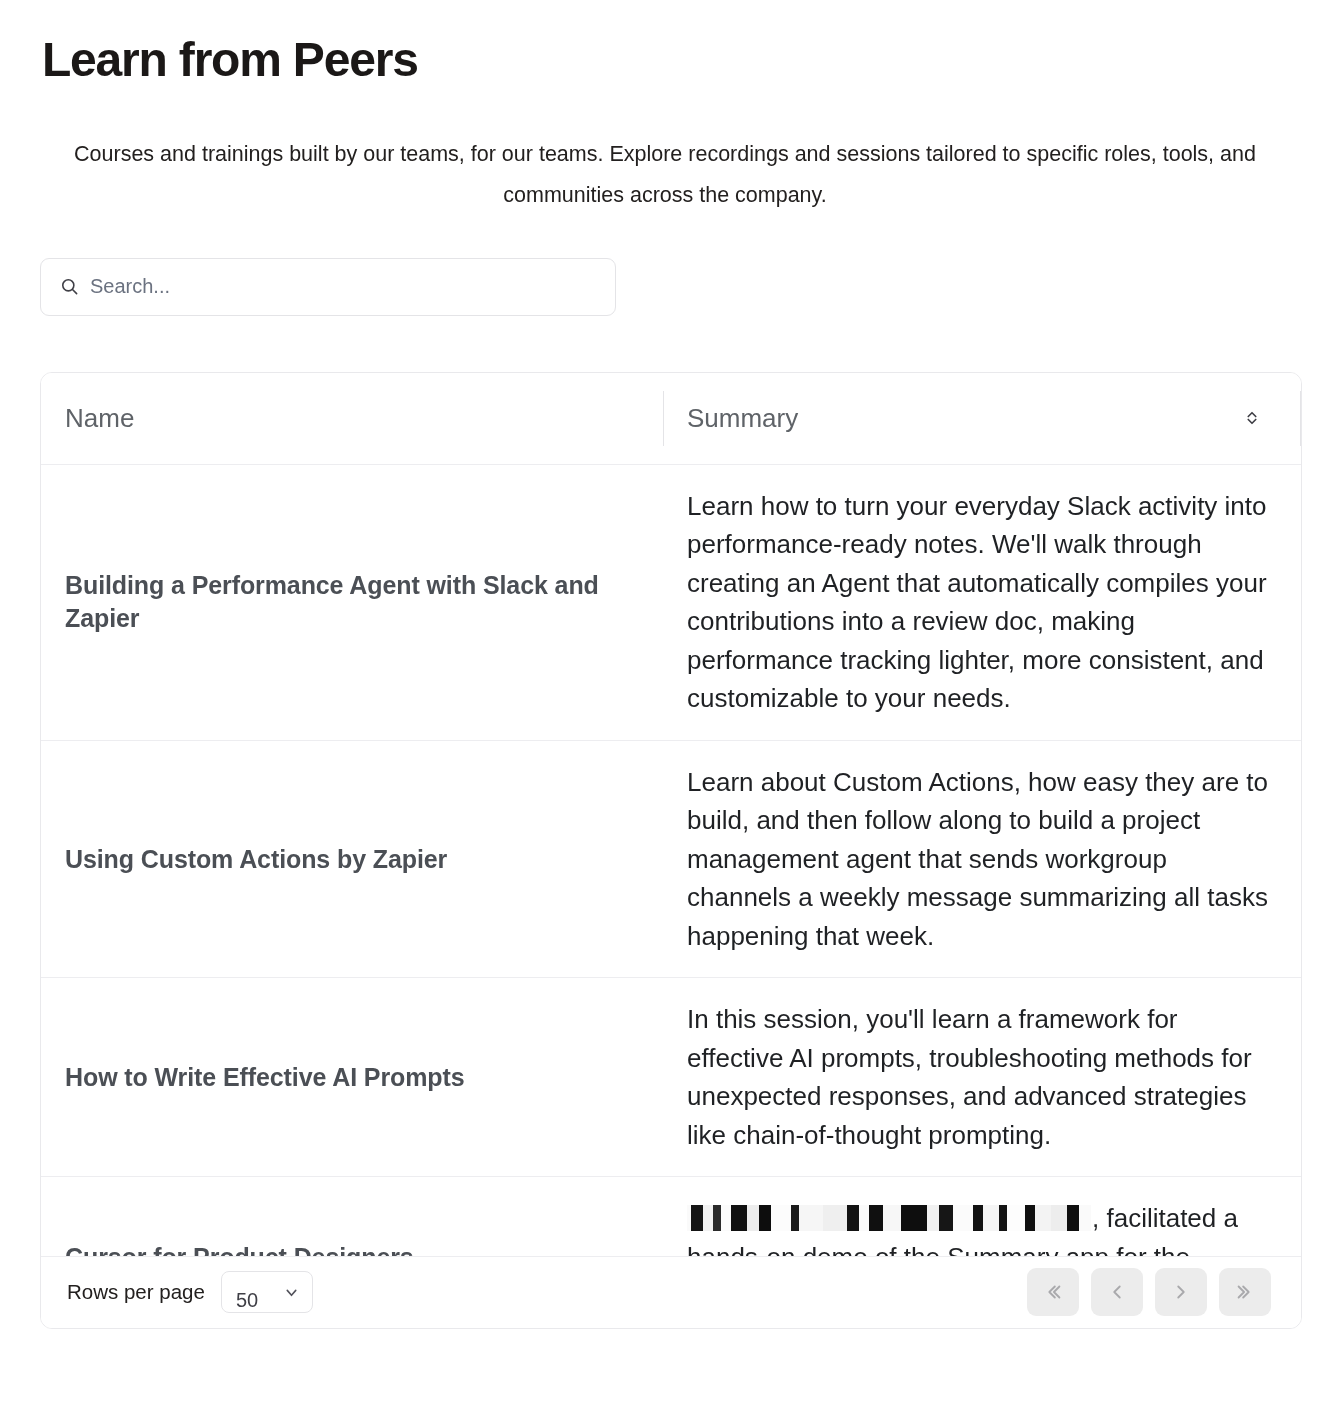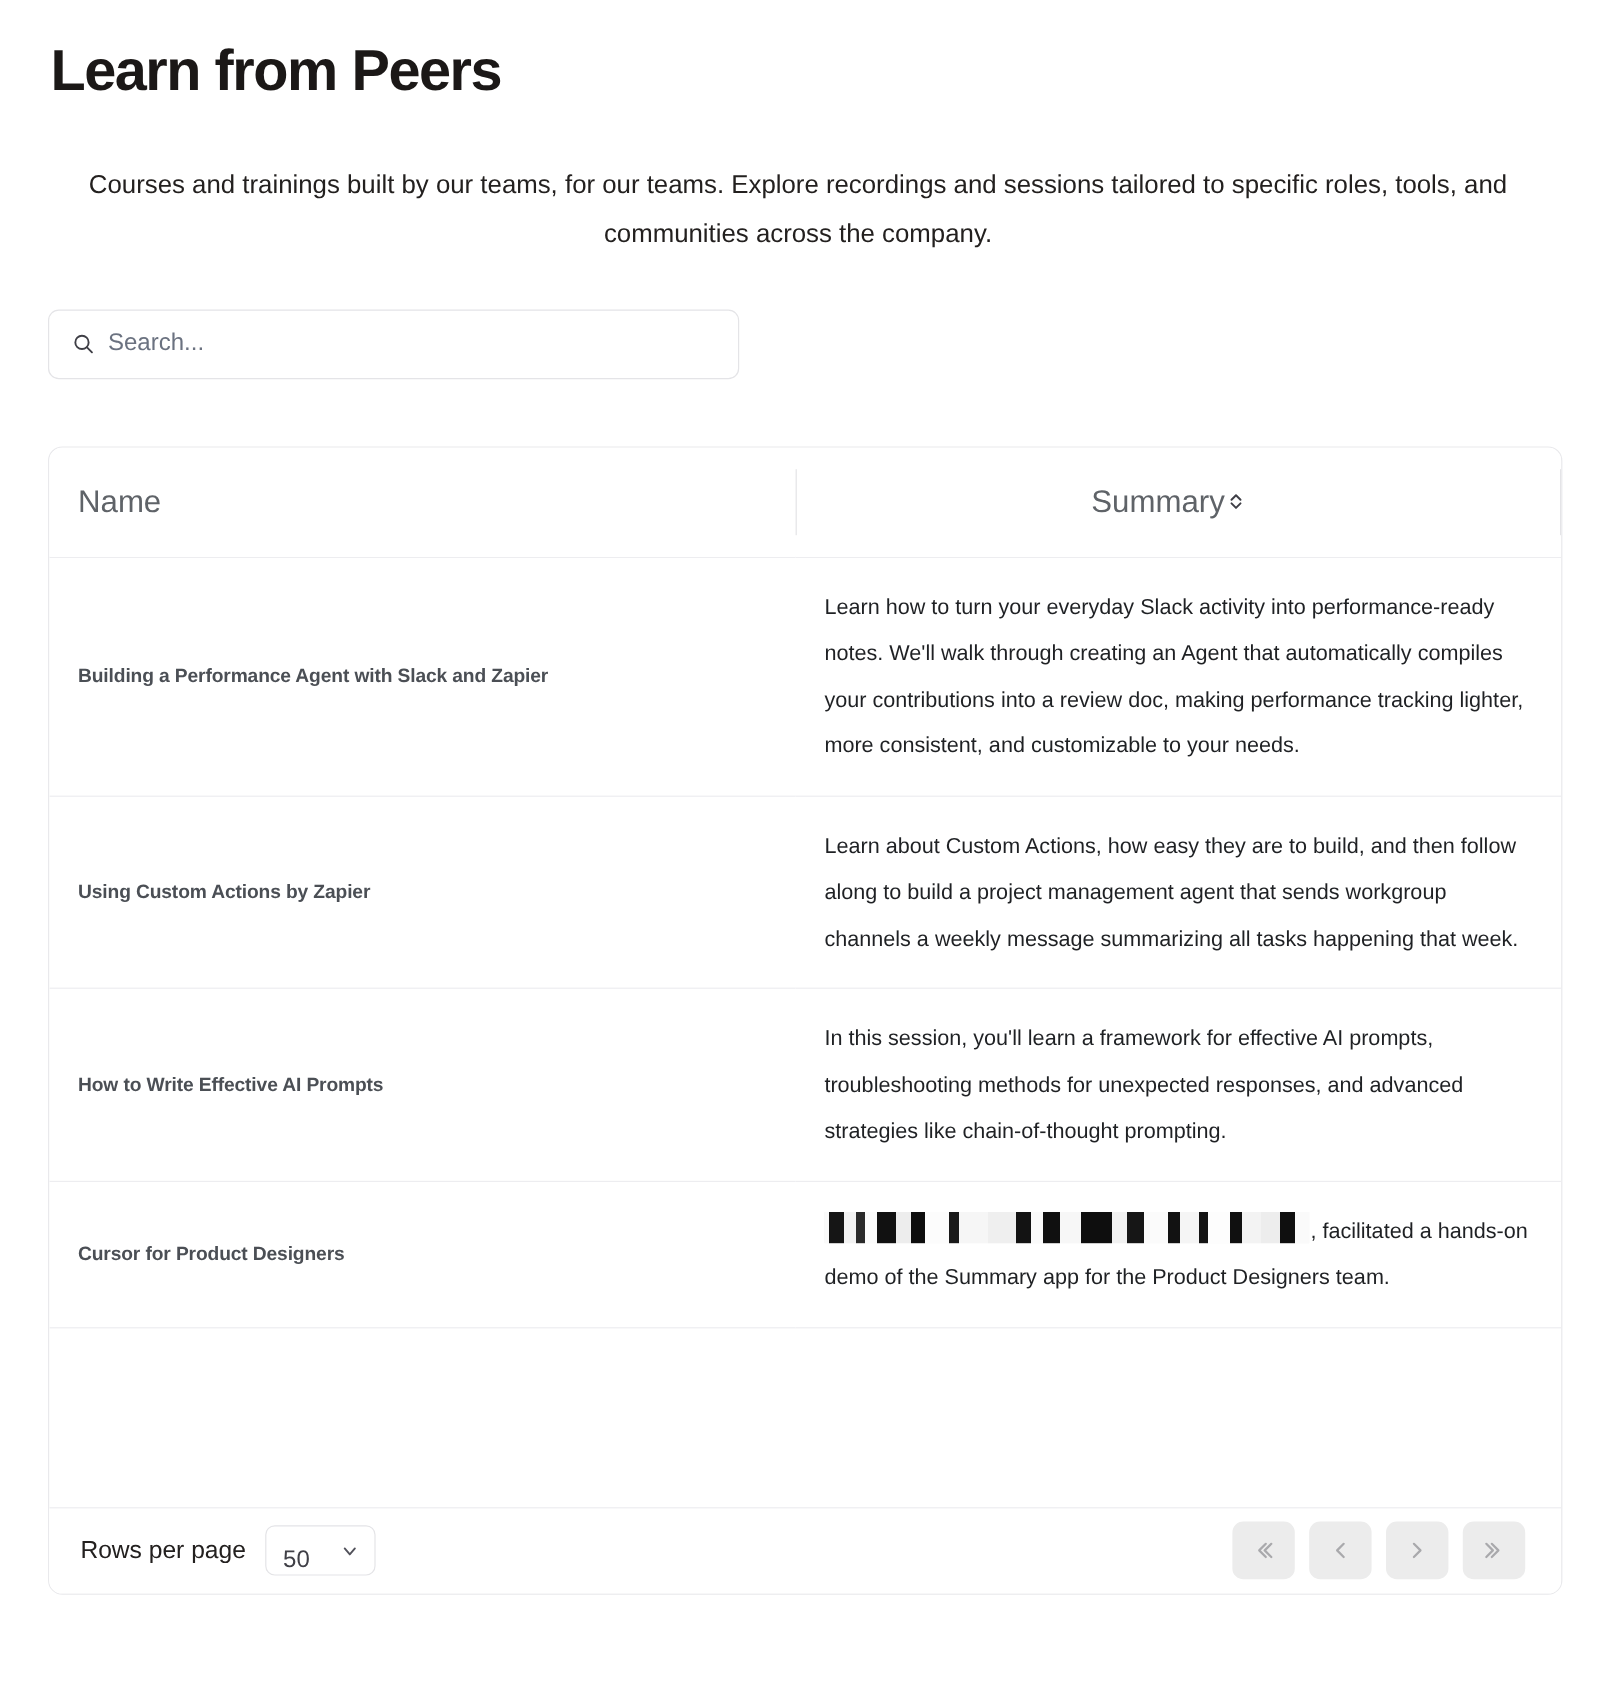--- a/index.html
+++ b/index.html
@@ -101,21 +101,21 @@
     border-bottom: 1px solid #ededf0;
     vertical-align: middle;
     position: relative;
     background: #fff;
   }
   .col-name { width: 622px; }
   .col-summary { width: 638px; }
   .th-inner {
     display: flex;
     align-items: center;
-    justify-content: center;
+    justify-content: space-between;
   }
   .divider-left::before {
     content: "";
     position: absolute;
     left: 0;
     top: 18px;
     bottom: 18px;
     width: 1px;
     background: #e4e4e7;
   }
@@ -137,28 +137,28 @@
     cursor: pointer;
   }
   .sort-icon svg { display: block; }
 
   .tbl td {
     padding: 22px 24px;
     border-bottom: 1px solid #ededf0;
     vertical-align: middle;
   }
   .cell-name {
-    font-size: 16px;
+    font-size: 25px;
     line-height: 33px;
     font-weight: 600;
     color: #4b4f55;
     letter-spacing: -0.1px;
   }
   .cell-summary {
-    font-size: 18px;
+    font-size: 26px;
     line-height: 38.5px;
     color: #1f2124;
     font-weight: 400;
   }
   .td-summary { position: relative; }
   .td-summary::before {
     content: "";
     position: absolute;
     left: 0;
     top: 0;

